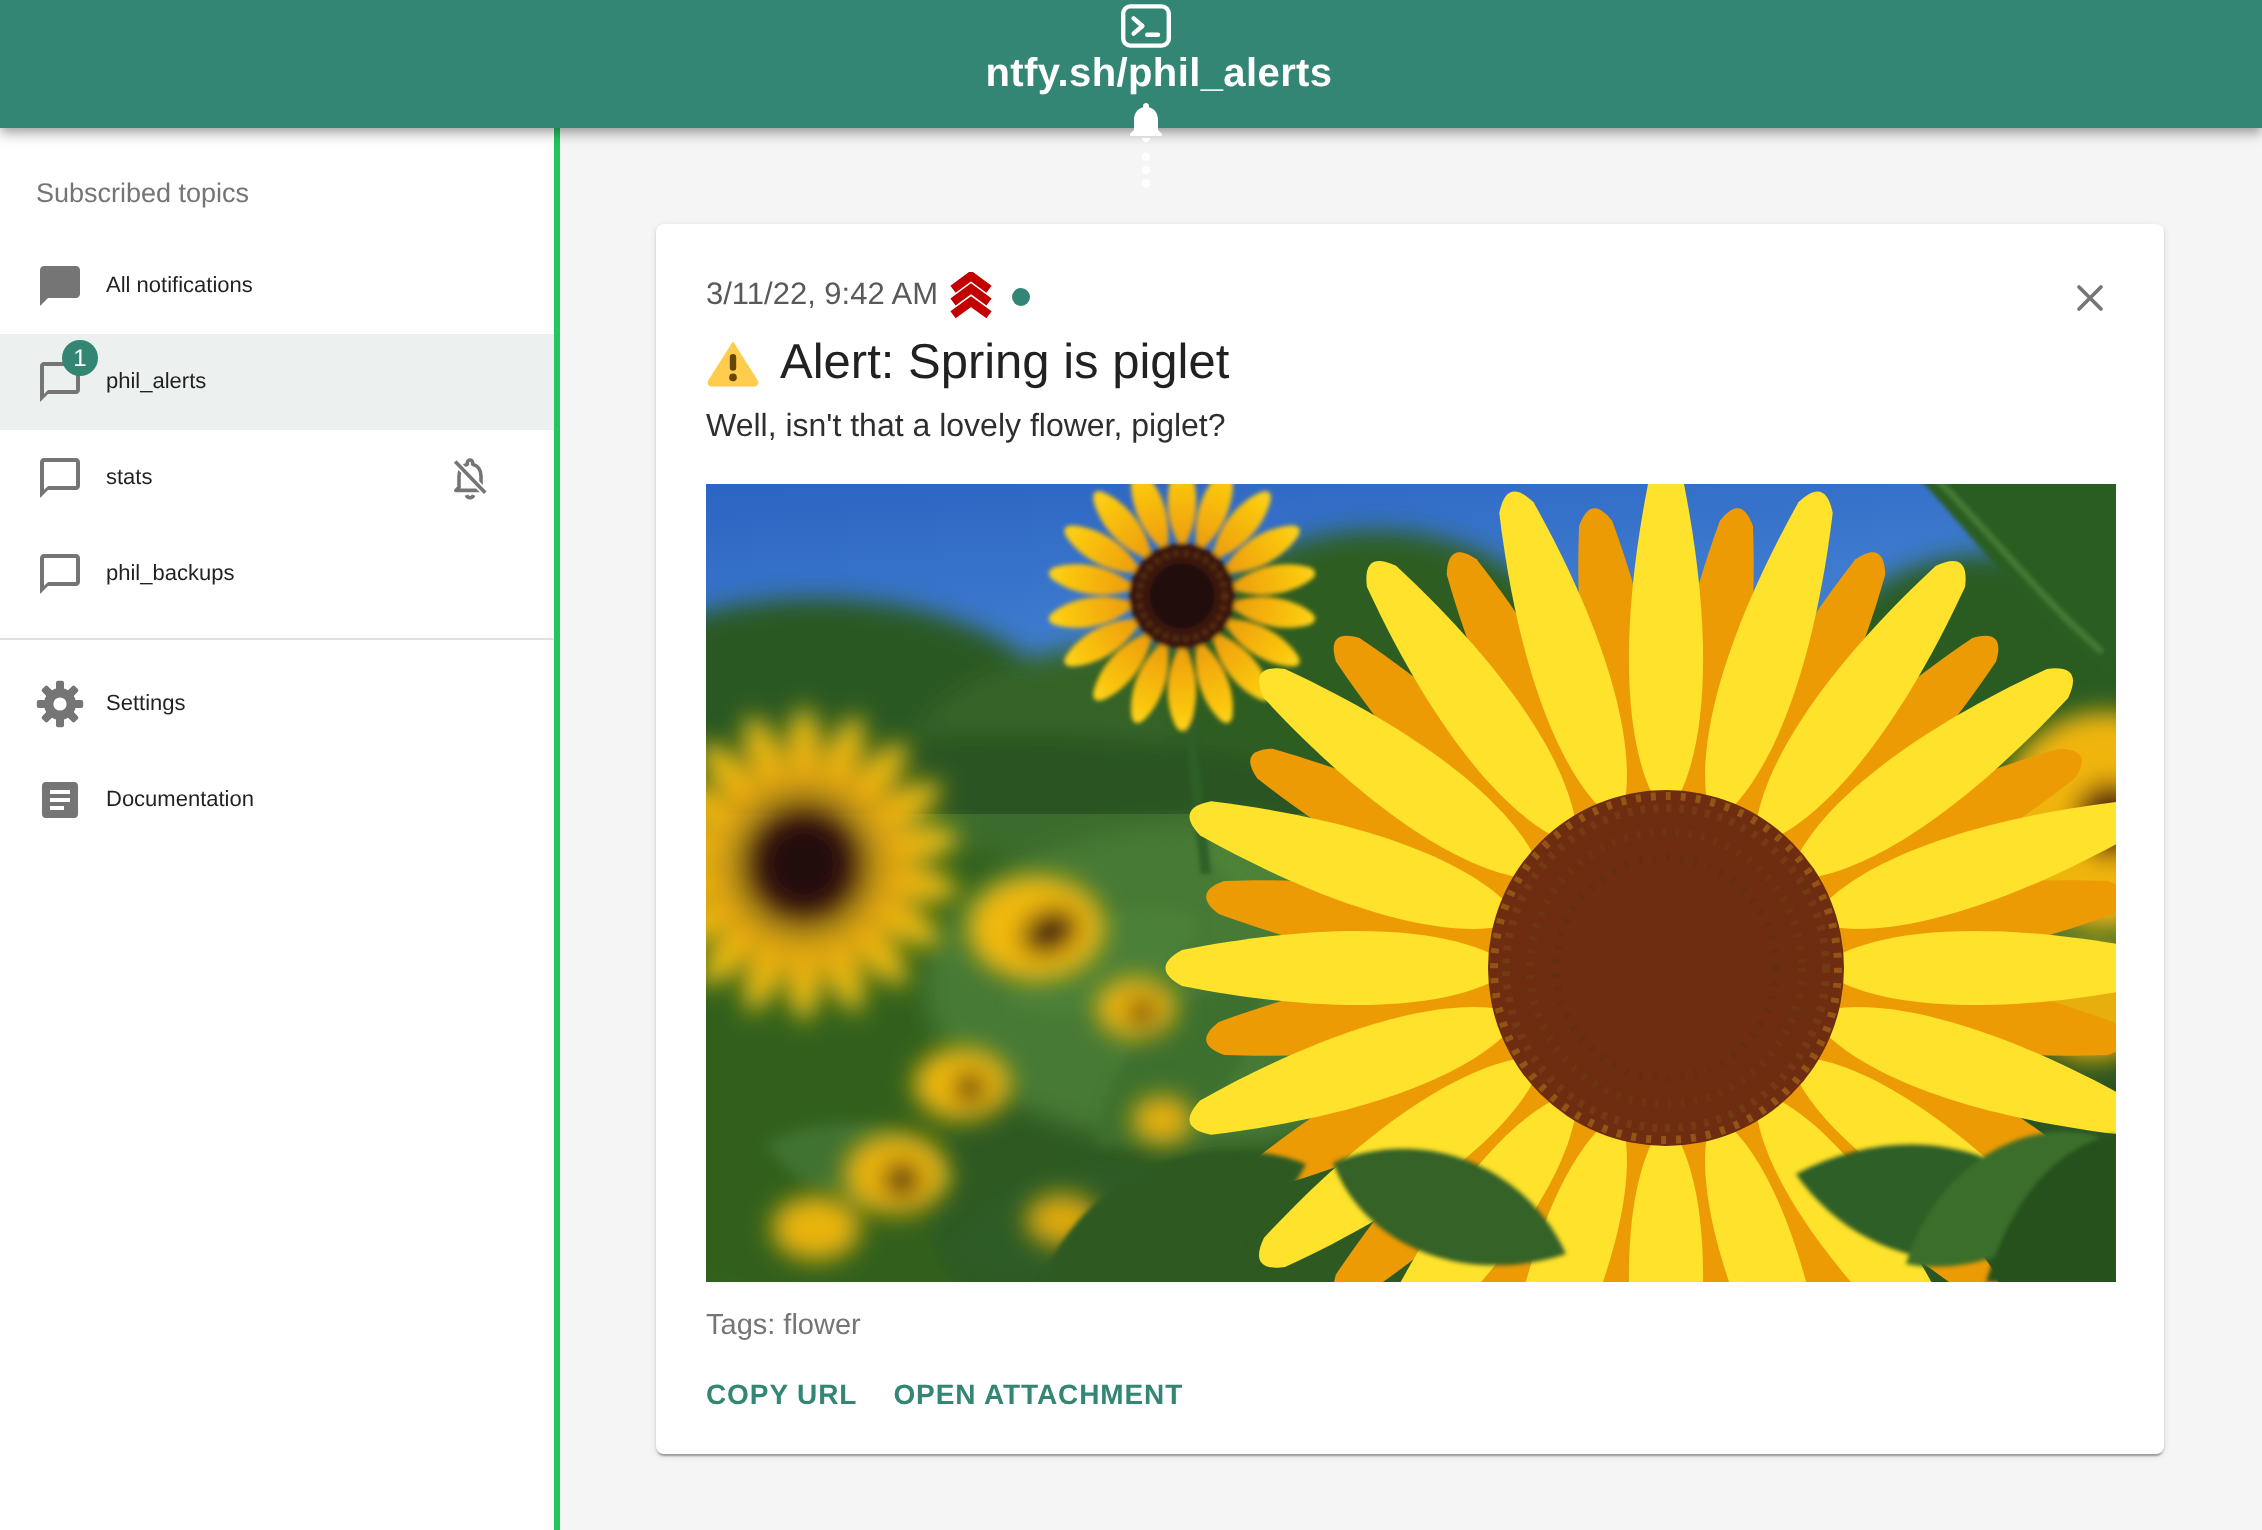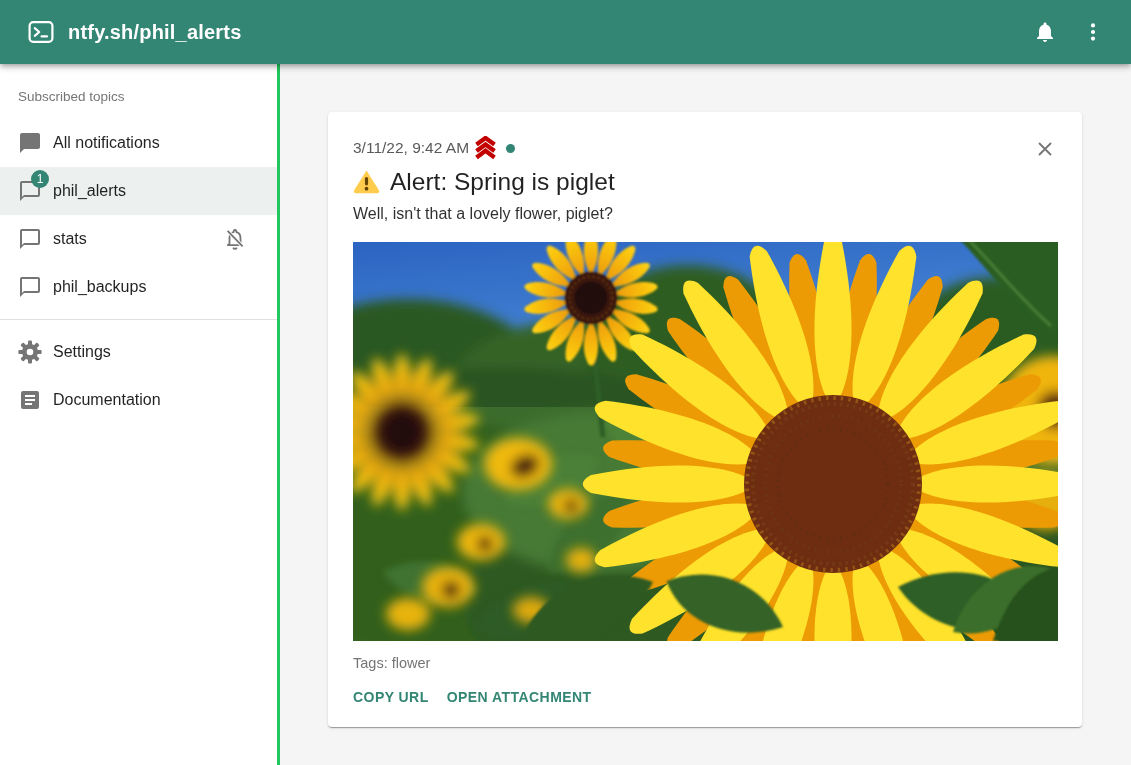--- a/index.html
+++ b/index.html
@@ -6,33 +6,33 @@
     --brand:#338574; --priorityRed:#c30000; --pageBg:#f5f5f5; --selectedRow:#ecf1ef;
   }
   *{box-sizing:border-box; margin:0; padding:0;}
   html,body{width:1131px;height:765px;overflow:hidden;}
   body{font-family:"Liberation Sans",sans-serif; background:var(--pageBg);}
   .app{position:relative;width:1131px;height:765px;}
 
   
   .appbar{position:absolute;top:0;left:0;right:0;height:64px;background:var(--brand);
     display:flex;align-items:center;padding:0 14px 0 28px;z-index:30;
-    box-shadow:0 2px 4px -1px rgba(0,0,0,.2),0 4px 5px 0 rgba(0,0,0,.14),0 1px 10px 0 rgba(0,0,0,.12);}
+    box-shadow:0 2px 4px -1px rgba(0,0,0,.2),0 4px 5px 0 rgba(0,0,0,.14),0 1px 10px 0 rgba(0,0,0,.12);flex-direction:column;}
   .appbar-title{color:#fff;font-size:20px;font-weight:700;letter-spacing:.2px;margin-left:14px;flex:1;}
   .iconbtn{width:48px;height:48px;border:none;background:transparent;display:flex;align-items:center;
     justify-content:center;cursor:pointer;border-radius:50%;}
 
   
   .sidebar{position:absolute;top:64px;left:0;bottom:0;width:280px;background:#fff;
     border-right:3px solid #22c55e;z-index:10;}
   .section-label{padding:25px 18px 15px;font-size:13.5px;color:#757575;}
   .nav-item{display:flex;align-items:center;height:48px;padding-left:18px;cursor:pointer;}
   .nav-item.selected{background:var(--selectedRow);}
   .nav-item .icon-wrap{position:relative;width:24px;height:24px;flex:none;}
-  .nav-item .label{margin-left:11px;font-size:16px;color:rgba(0,0,0,.87);}
+  .nav-item .label{margin-left:11px;font-size:11px;color:rgba(0,0,0,.87);}
   .badge{position:absolute;top:-9px;left:13px;min-width:18px;height:18px;border-radius:9px;
     background:var(--brand);color:#fff;font-size:12px;display:flex;align-items:center;justify-content:center;}
   .trailing-icon{margin-left:auto;margin-right:30px;width:24px;height:24px;}
   .divider{height:1px;background:#e0e0e0;margin:8px 0;}
 
   
   .content{position:absolute;top:64px;left:281px;right:0;bottom:0;background:var(--pageBg);overflow:hidden;border-radius:13px;}
   .card{position:absolute;left:47px;top:48px;width:754px;background:#fff;border-radius:4px;
     padding:24px 24px 14px 25px;
     box-shadow:0 2px 1px -1px rgba(0,0,0,.2),0 1px 1px 0 rgba(0,0,0,.14),0 1px 3px 0 rgba(0,0,0,.12);}

